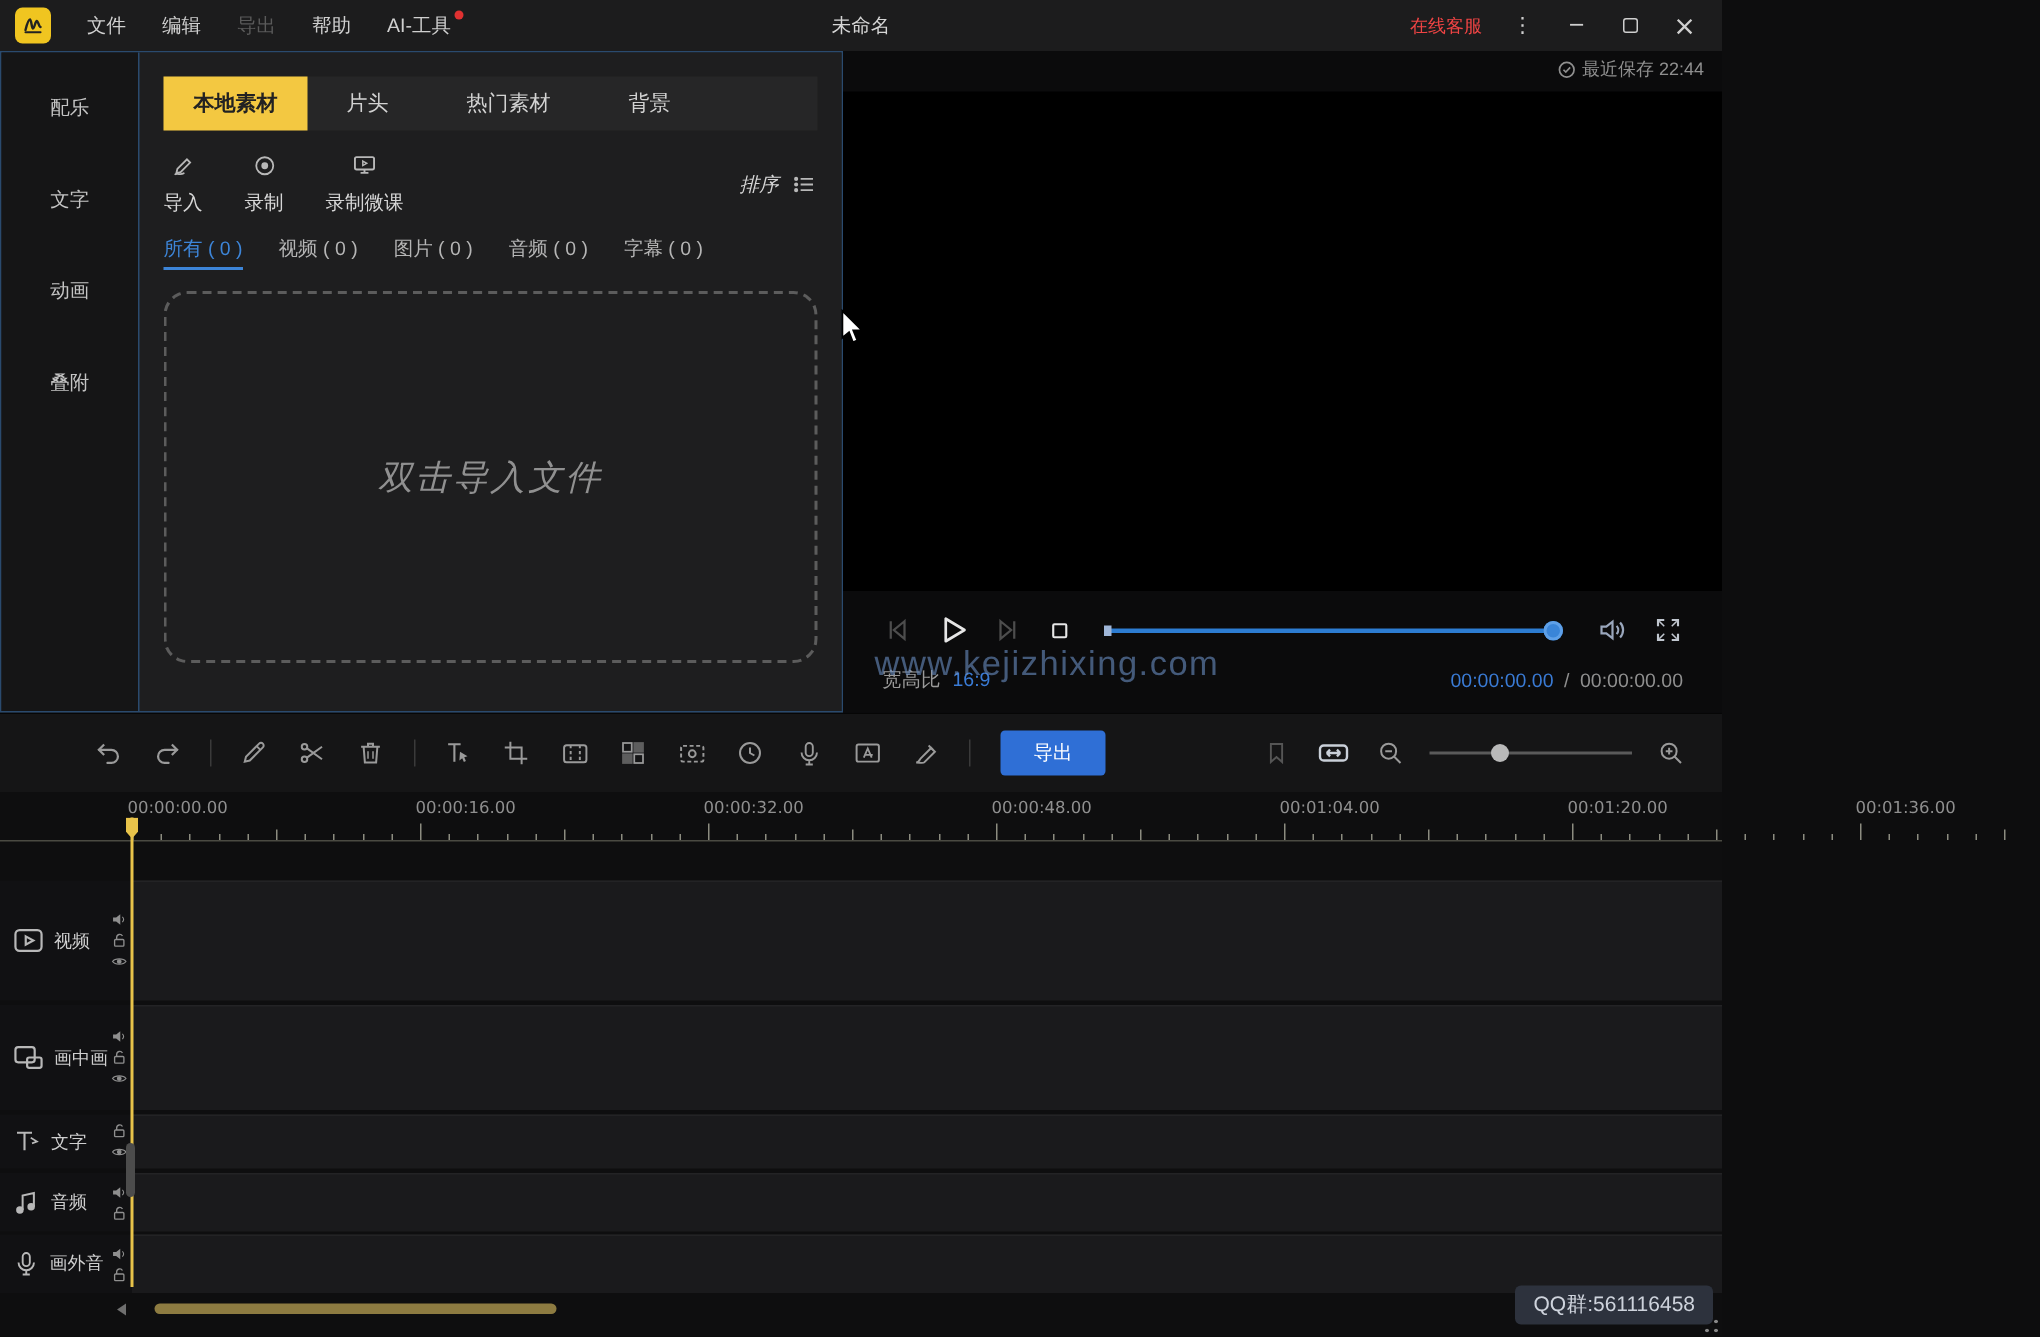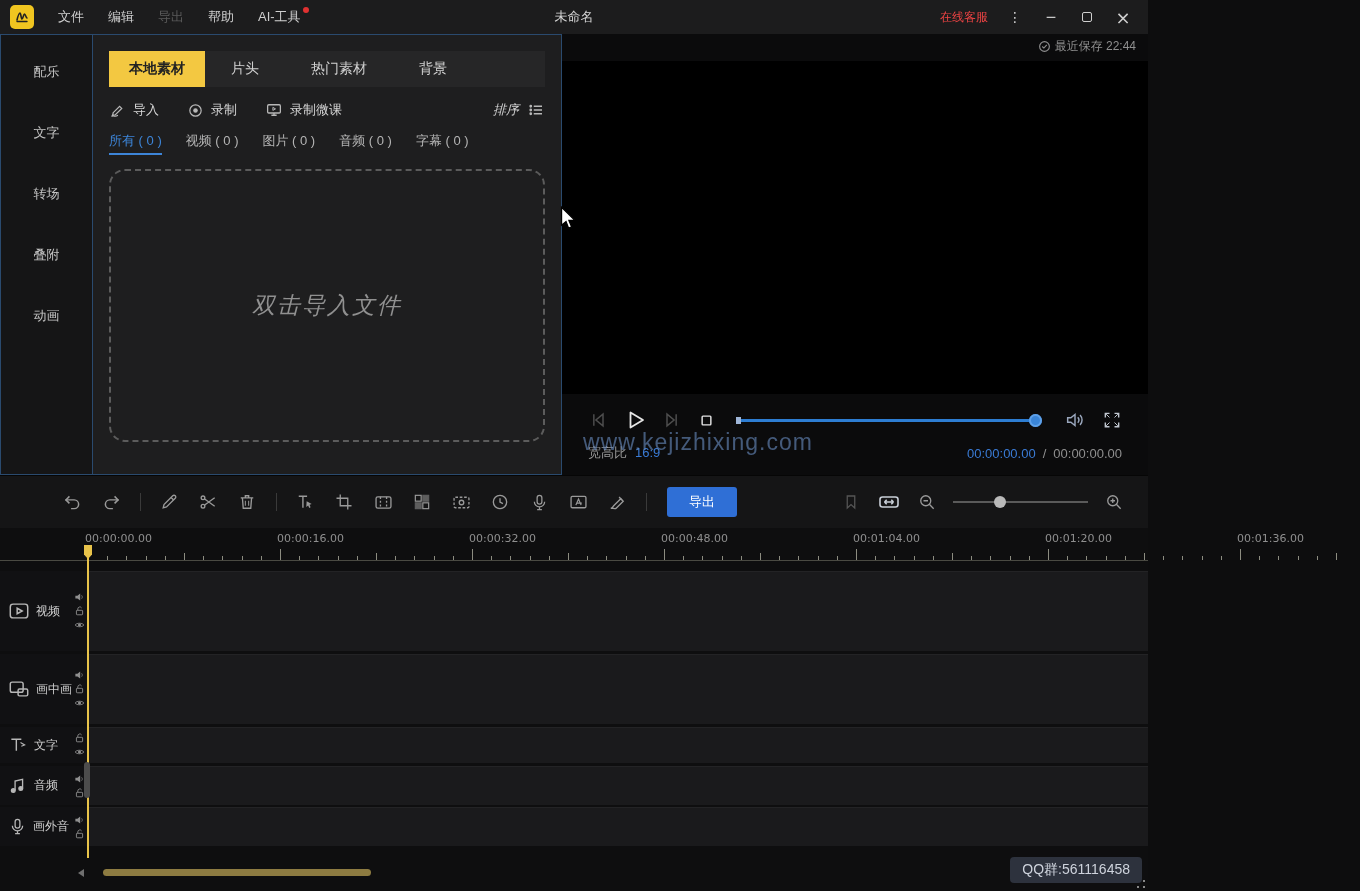--- a/index.html
+++ b/index.html
@@ -25,21 +25,21 @@
   .left-area { width:667px; display:flex; border:1px solid #2a4a6e; background:#161617; }
   .sidebar { width:91px; background:#151516; display:flex; flex-direction:column; padding-top:6px; }
   .side-item { height:61px; display:flex; align-items:center; justify-content:center; font-size:13px; color:#c4c4c4; cursor:default; }
   .side-item.active { color:#3a7bd5; }
 
   .media-panel { flex:1; background:#1e1e1f; border-left:1px solid #2a4a6e; display:flex; flex-direction:column; padding:16px 16px 32px; }
   .tabs { height:36px; background:#262627; display:flex; align-items:stretch; }
   .tab { display:flex; align-items:center; padding:0 26px; font-size:14px; color:#d2d2d2; cursor:default; }
   .tab.active { background:#f3c841; color:#222; font-weight:bold; padding:0 20px; }
   .import-row { margin-top:14px; display:flex; align-items:center; gap:10px; font-size:13px; color:#d6d6d6; }
-  .imp-item { display:flex; align-items:center; gap:7px; margin-right:18px; }
+  .imp-item { display:flex; align-items:center; gap:7px; margin-right:18px;flex-direction:column; }
   .sort-wrap { margin-left:auto; display:flex; align-items:center; gap:8px;font-style:italic; }
   .filters { margin-top:13px; display:flex; gap:24px; font-size:13px; color:#b5b5b5; }
   .filter.active { color:#3d85d8; border-bottom:2px solid #3d85d8; padding-bottom:3px; }
   .dropzone { margin-top:14px; flex:1; border:2px dashed #5c5c5c; border-radius:16px; display:flex; align-items:center; justify-content:center; }
   .drop-hint { font-style:italic; font-size:23px; color:#909090; letter-spacing:2px; }
 
   
   .player { flex:1; background:#0b0b0c; display:flex; flex-direction:column; position:relative; }
   .saved { align-self:flex-end; margin:4px 12px 0 0; font-size:12px; color:#8f8f8f; display:flex; align-items:center; gap:4px; }
   .preview { width:586px; height:333px; background:#000; margin:6px auto 0; }
@@ -71,21 +71,21 @@
 
   
   .timeline { position:relative; height:363px; background:#0e0e0f; }
   .ruler { position:relative; height:33px; border-bottom:1px solid #4a4a42; }
   .rlabel { position:absolute; top:4px; font-size:11px; color:#8f8f8f; font-family:"DejaVu Sans",sans-serif; }
   .tick { position:absolute; bottom:0; width:1px; height:4px; background:#8c8c80; }
   .tick.mid { height:7px; } .tick.major { height:11px; }
   .playhead { position:absolute; left:87px; top:17px; bottom:33px; width:2px; background:#e8c34a; z-index:20; }
   .playhead::before { content:""; position:absolute; left:-3px; top:0; width:8px; height:14px; background:#e8c34a;
       clip-path:polygon(0 0,100% 0,100% 68%,50% 100%,0 68%); }
-  .tracks { margin-top:10px; }
+  .tracks { margin-top:26px; }
   .track-row { display:flex; }
   .gap3 { height:3px; } .gap2 { height:2px; }
   .track-head { width:88px; background:#111113; position:relative; display:flex; align-items:center; gap:6px; padding-left:8px; }
   .track-lane { flex:1; background:#1a1a1c; border-top:1px solid #232325; }
   .h-video { height:80px; } .h-pip { height:70px; } .h-text { height:36px; } .h-audio { height:39px; } .h-voice { height:39px; }
   .t-label { font-size:12px; color:#cfcfcf; }
   .t-icon { color:#b8b8b8; display:flex; }
   .mini-stack { position:absolute; right:3px; top:50%; transform:translateY(-50%); display:flex; flex-direction:column; gap:3px; }
   .mini { width:11px; height:11px; color:#8f8f8f; display:flex; }
 
@@ -131,23 +131,22 @@
         </span>
       <span class="winbtn" style="font-size:18px;">×</span>
     </div>
   </div>
 
   <div class="upper">
     <div class="left-area">
       <div class="sidebar">
         <div class="side-item">配乐</div>
         <div class="side-item">文字</div>
-        <div class="side-item">转场</div>
+        <div class="side-item">动画</div>
         <div class="side-item">叠附</div>
-        <div class="side-item">动画</div>
       </div>
 
       <div class="media-panel">
         <div class="tabs">
           <div class="tab active">本地素材</div>
           <div class="tab">片头</div>
           <div class="tab">热门素材</div>
           <div class="tab">背景</div>
         </div>
 

